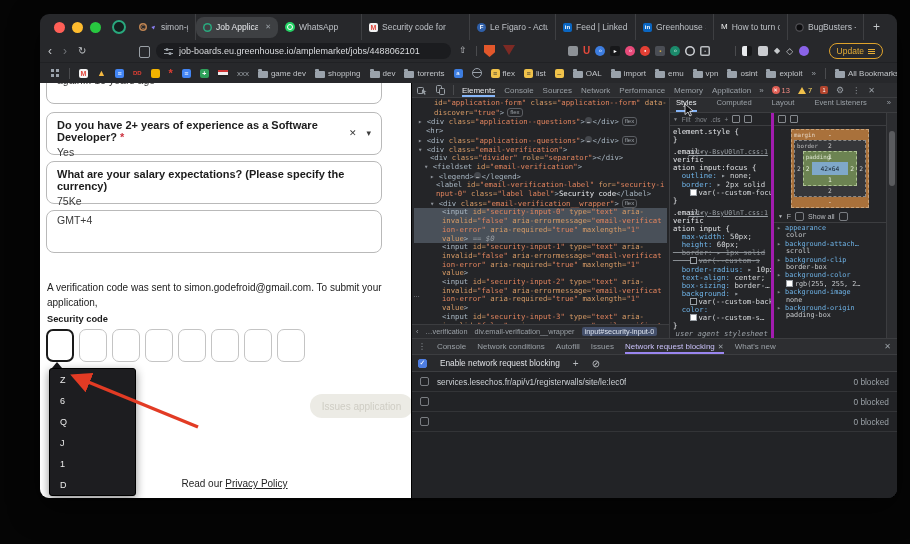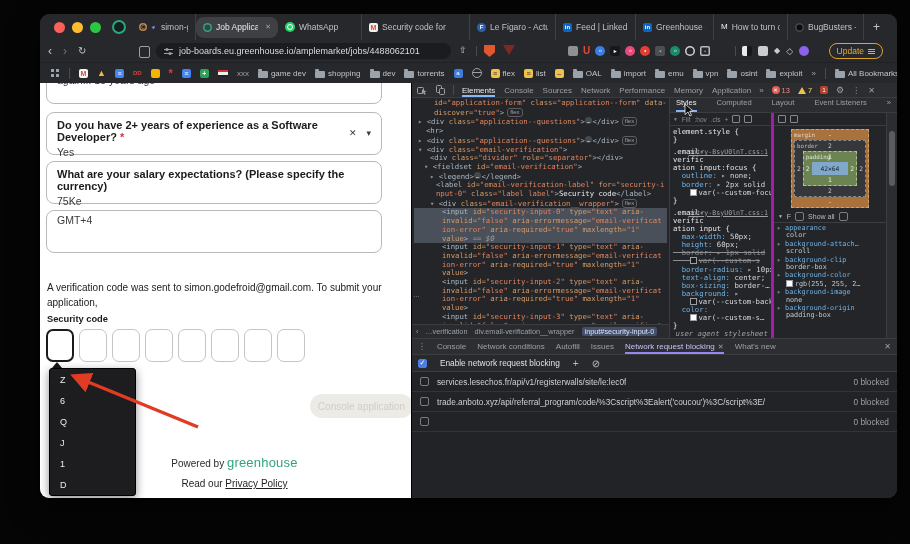--- a/index.html
+++ b/index.html
@@ -404,25 +404,22 @@
       <span id="caret"></span>
       <div id="dropdown">
           <div class="dd-item">Z</div>
           <div class="dd-item">6</div>
           <div class="dd-item">Q</div>
           <div class="dd-item">J</div>
           <div class="dd-item">1</div>
           <div class="dd-item">D</div>
         </div>
 
-      <div id="submit">Console application</div>
-
-      <div id="powered">
-        <span>Powered by </span><span class="brand" id="brand" style="color: rgb(48, 165, 123);">greenhouse</span>
-      </div>
+      <div id="submit">Issues application</div>
+
       <div id="privacy">
         <span>Read our </span><span class="link">Privacy Policy</span>
       </div>
 
       <svg id="arrow-svg">
         <defs>
           <marker id="ah" markerWidth="6" markerHeight="6" refX="4.2" refY="3" orient="auto">
             <path d="M0,0 L6,3 L0,6 z" fill="#e23b24"></path>
           </marker>
         </defs>
@@ -592,21 +589,20 @@
           <span class="tbicon">⊘</span>
         </div>
         <div id="dr-rows">
             <div class="nrb-row">
               <span class="cb"></span>
               <span class="url">services.lesechos.fr/api/v1/registerwalls/site/le:lec0f</span>
               <span class="count">0 blocked</span>
             </div>
             <div class="nrb-row">
               <span class="cb"></span>
-              <span class="url">trade.anboto.xyz/api/referral_program/code/%3Cscript%3Ealert('coucou')%3C/script%3E/</span>
               <span class="count">0 blocked</span>
             </div>
             <div class="nrb-row">
               <span class="cb"></span>
               <span class="count">0 blocked</span>
             </div>
           </div>
       </div>
     </div>
   </div>

